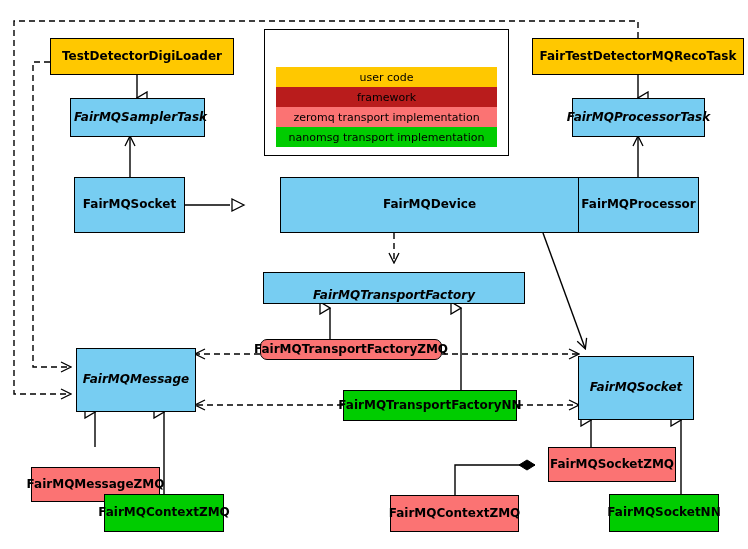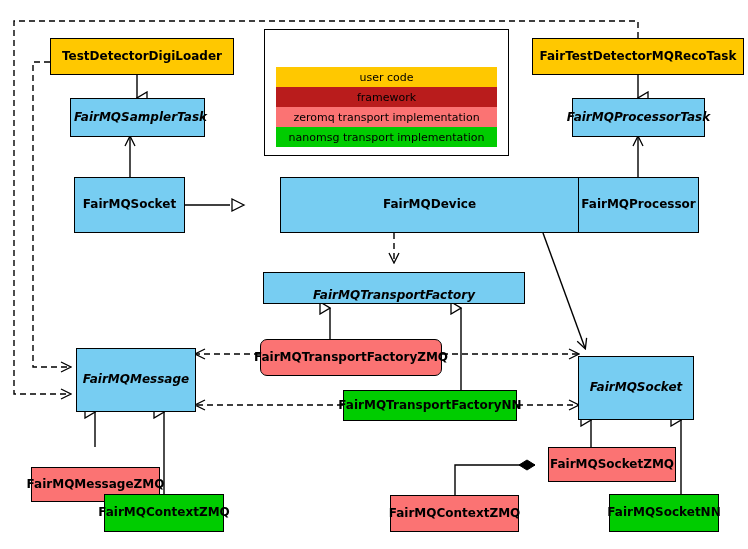--- a/index.html
+++ b/index.html
@@ -113,21 +113,21 @@
   </div>
 
   <div class="node fw abstract" style="left:572px;top:98px;width:133px;height:39px;">
     <span>FairMQProcessorTask</span>
   </div>
 
   <div class="node fw abstract" style="left:263px;top:272px;width:262px;height:32px;align-items:flex-end;">
     <span>FairMQTransportFactory</span>
   </div>
 
-  <div class="node zmq" style="left:260px;top:339px;width:182px;height:37px;border-radius:7px;">
+  <div class="node zmq" style="left:260px;top:339px;width:182px;height:21px;border-radius:7px;">
     <span>FairMQTransportFactoryZMQ</span>
   </div>
 
   <div class="node nn" style="left:343px;top:390px;width:174px;height:31px;">
     <span>FairMQTransportFactoryNN</span>
   </div>
 
   <div class="node fw abstract" style="left:76px;top:348px;width:120px;height:64px;">
     <span>FairMQMessage</span>
   </div>

